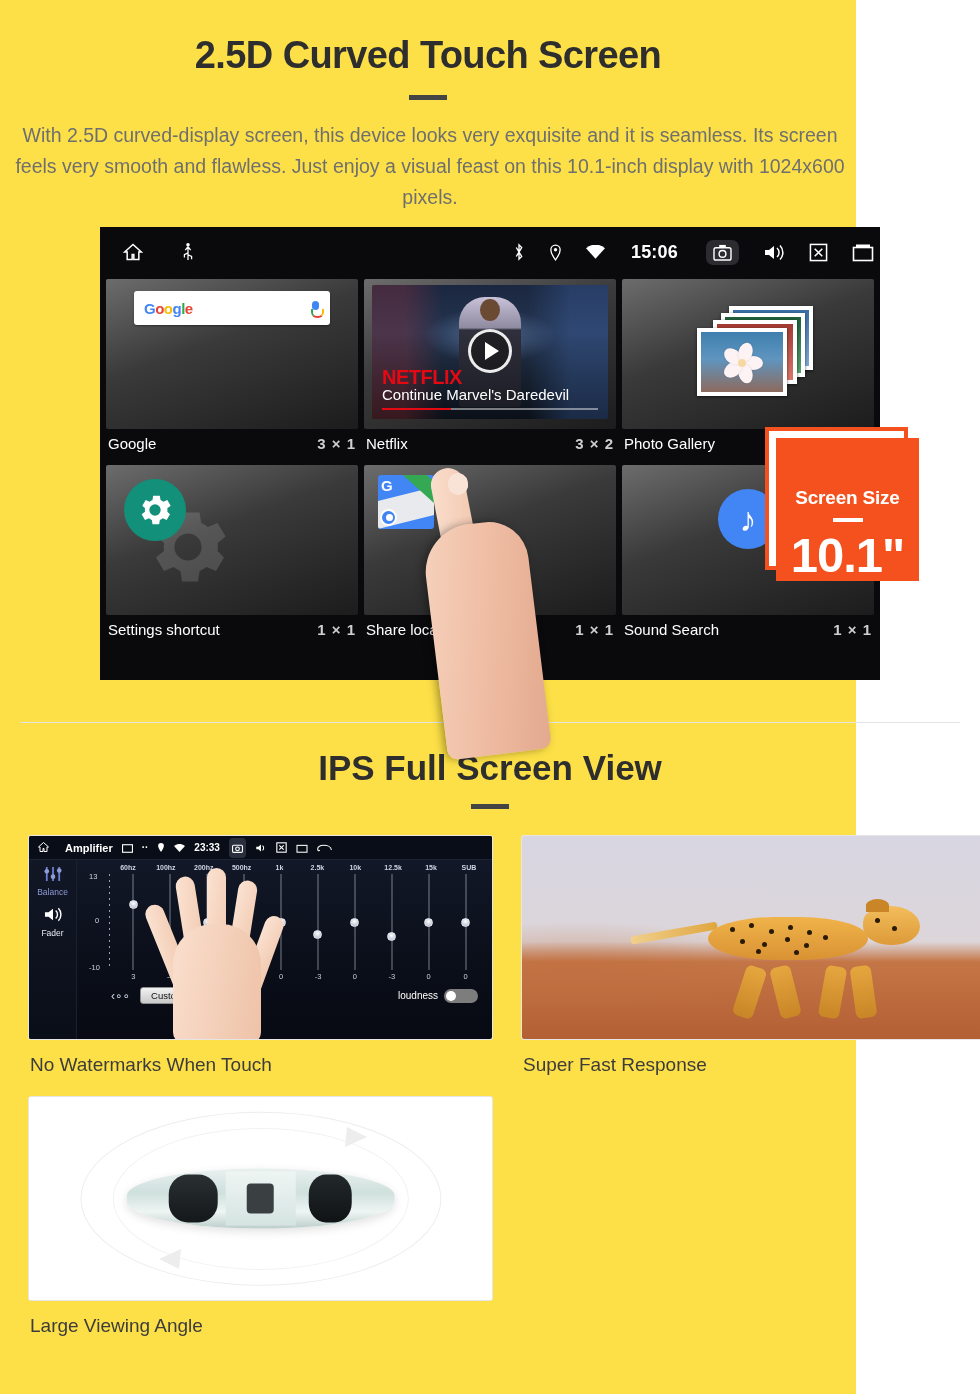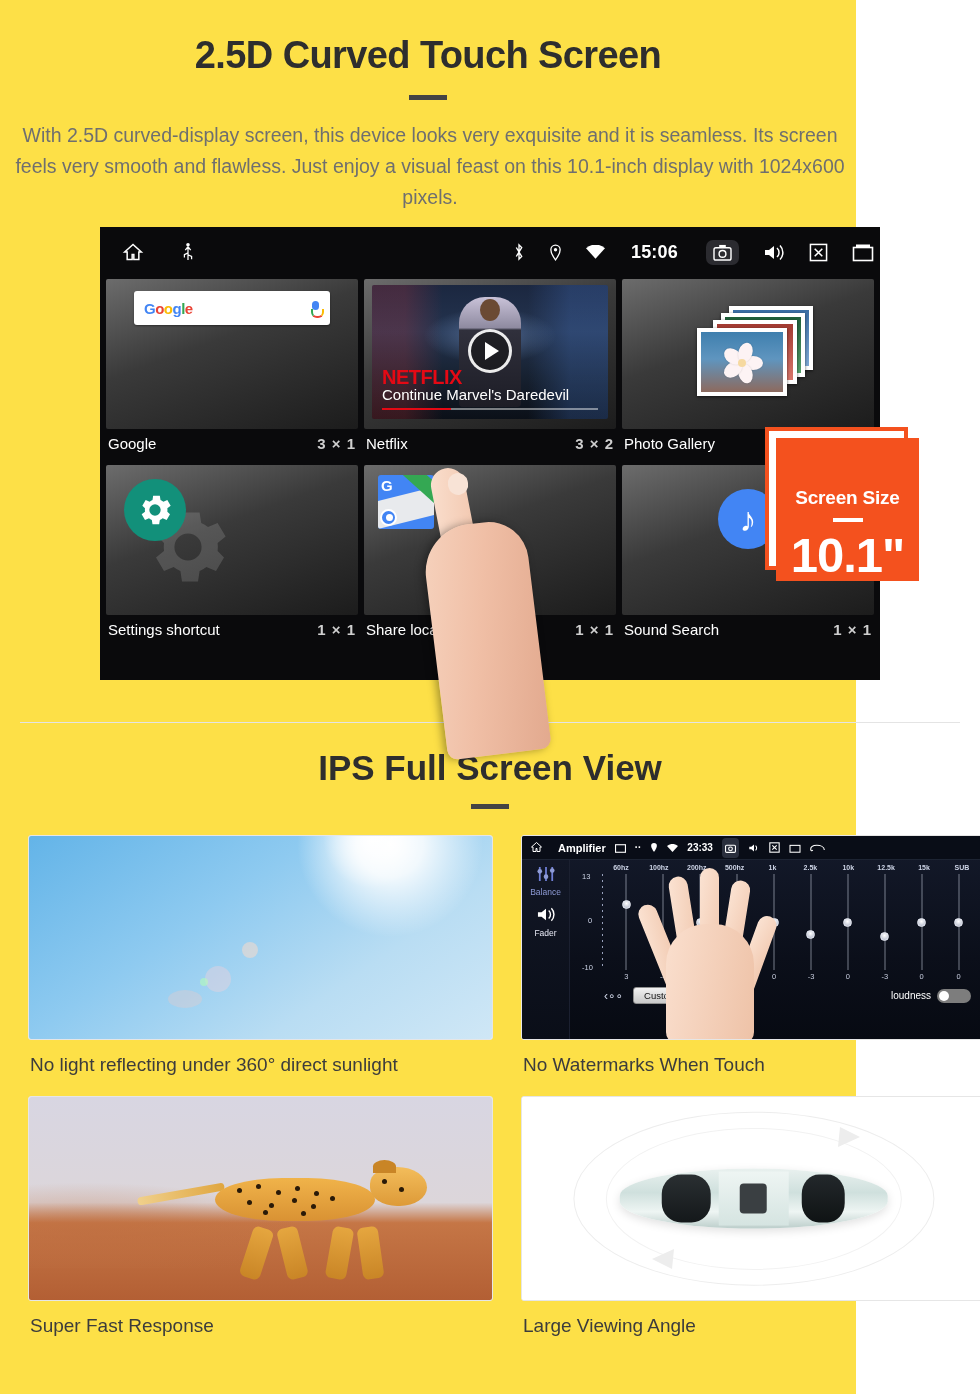--- a/index.html
+++ b/index.html
@@ -469,36 +469,20 @@
   </div>
 
   <div class="divider"></div>
 
   <div class="sec2">
     <div class="h2">IPS Full Screen View</div>
     <div class="rule2"></div>
 
     <div class="grid">
 
-      <div class="cell">
-        <div class="frame">
-          <div class="sky">
-            <div class="ray" style="transform:rotate(202deg)"></div>
-            <div class="ray" style="transform:rotate(215deg)"></div>
-            <div class="ray" style="transform:rotate(228deg)"></div>
-            <div class="ray" style="transform:rotate(243deg)"></div>
-            <div class="ray" style="transform:rotate(258deg)"></div>
-            <div class="fl" style="left:46%;top:52%;width:16px;height:16px;background:rgba(255,220,200,.5)"></div>
-            <div class="fl" style="left:38%;top:64%;width:26px;height:26px;background:rgba(255,210,215,.35)"></div>
-            <div class="fl" style="left:30%;top:76%;width:34px;height:18px;background:rgba(255,200,190,.28)"></div>
-            <div class="fl" style="left:37%;top:70%;width:8px;height:8px;background:rgba(180,255,180,.55)"></div>
-          </div>
-        </div>
-        <div class="cap">No light reflecting under 360° direct sunlight</div>
-      </div>
 
       <div class="cell">
         <div class="frame">
           <div class="amp">
             <div class="amp-top">
               <span>
                 <svg width="13" height="12" viewBox="0 0 24 24">
                     <path d="M12 3 2 12h3v9h6v-6h2v6h6v-9h3z" fill="none" stroke="#fff" stroke-width="2"></path>
                   </svg>
               </span>

